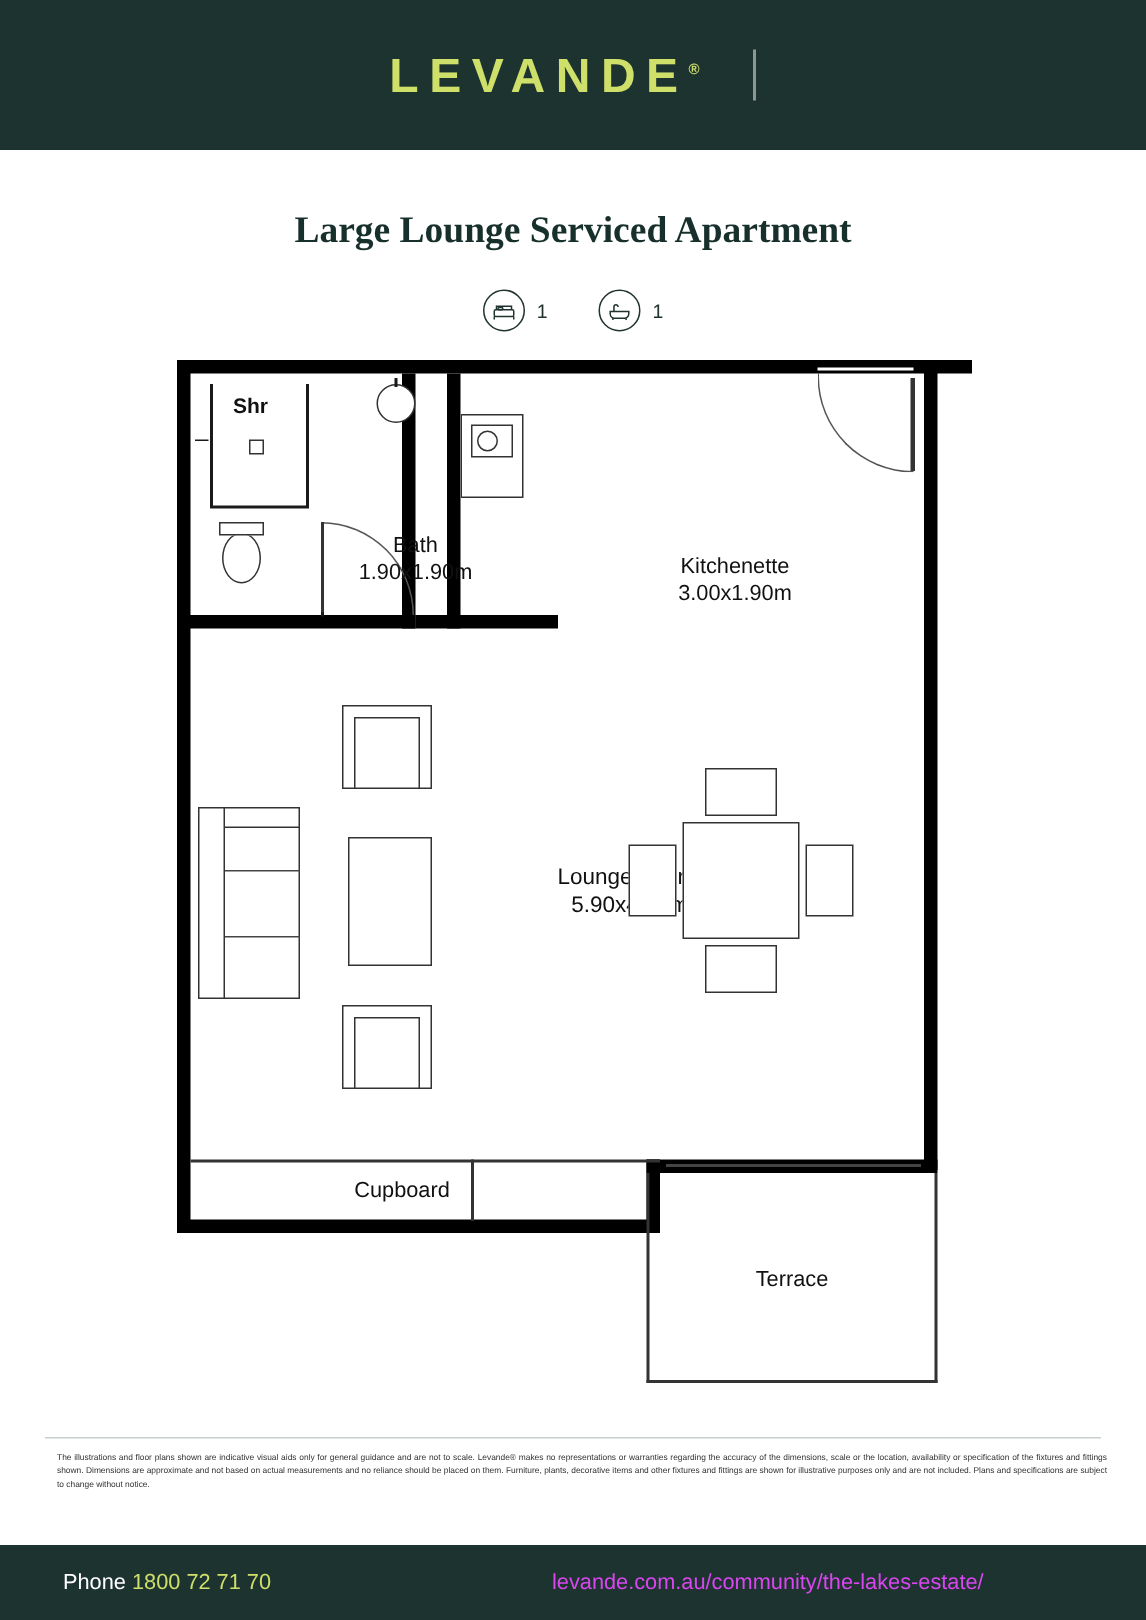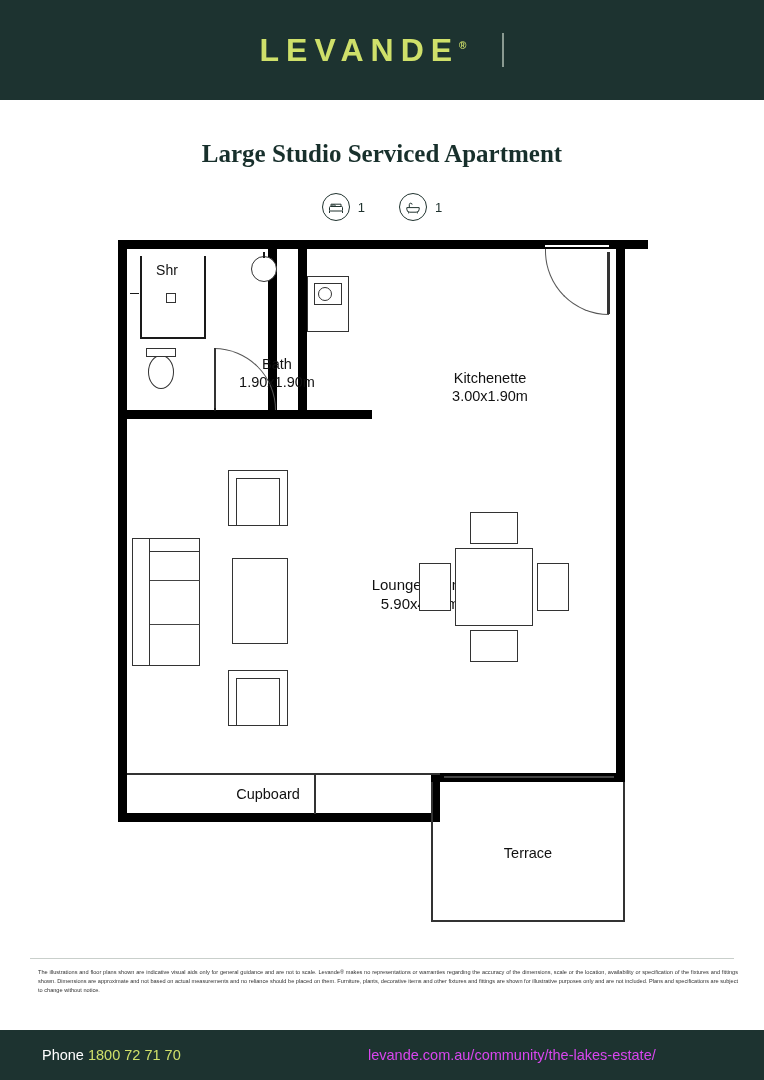--- a/index.html
+++ b/index.html
@@ -190,21 +190,21 @@
 </head>
 <body>
 
 <div class="header">
   <div class="brand-row">
     <div class="brand-levande"><span>LEVANDE</span><span class="reg">®</span></div>
     <div class="brand-divider"></div>
   </div>
 </div>
 
-<div class="title">Large Studio Serviced Apartment</div>
+<div class="title">Large Lounge Serviced Apartment</div>
 
 <div class="badges">
   <div class="badge">
     <span class="circ">
       <svg width="16" height="13" viewBox="0 0 16 13" fill="none" stroke="#20332f" stroke-width="1">
         <rect x="1.5" y="5.5" width="13" height="4.5" rx="1"></rect>
         <path d="M3 5.5V3.2h10v2.3"></path>
         <path d="M1.5 10v2M14.5 10v2"></path>
         <rect x="4" y="4" width="3.2" height="1.5" rx="0.6"></rect>
       </svg>
@@ -240,21 +240,21 @@
   <div class="wall" style="left:0; top:170px; width:116px; height:9px;"></div>
   <div class="wall" style="left:150px; top:9px; width:9px; height:170px;"></div>
   <div class="wall" style="left:116px; top:170px; width:43px; height:9px;"></div>
   <div class="wall" style="left:180px; top:9px; width:9px; height:170px;"></div>
   <div class="wall" style="left:159px; top:170px; width:95px; height:9px;"></div>
 
   <div class="thin" style="left:22px; top:16px; width:1.5px; height:82px;"></div>
   <div class="thin" style="left:86px; top:16px; width:1.5px; height:82px;"></div>
   <div class="thin" style="left:22px; top:97px; width:66px; height:1.5px;"></div>
   <div class="thin" style="left:48px; top:53px; width:8px; height:8px; background:transparent; border:1.2px solid #333;"></div>
-  <div class="label" style="left:22px; top:22px; width:54px; font-size:14px;">Shr</div>
+  <div class="label" style="left:22px; top:22px; width:54px; font-size:14px;font-weight:bold;">Shr</div>
 
   <div class="thin" style="left:12px; top:53px; width:9px; height:1.2px;"></div>
 
   <div class="furn round" style="left:30px; top:115px; width:26px; height:34px;"></div>
   <div class="furn" style="left:28px; top:108px; width:30px; height:9px;"></div>
 
   <div class="furn round" style="left:133px; top:16px; width:26px; height:26px;"></div>
   <div class="thin" style="left:145px; top:12px; width:2px; height:6px;"></div>
 
   <div class="arcwrap" style="left:96px; top:108px; width:62px; height:62px;">

